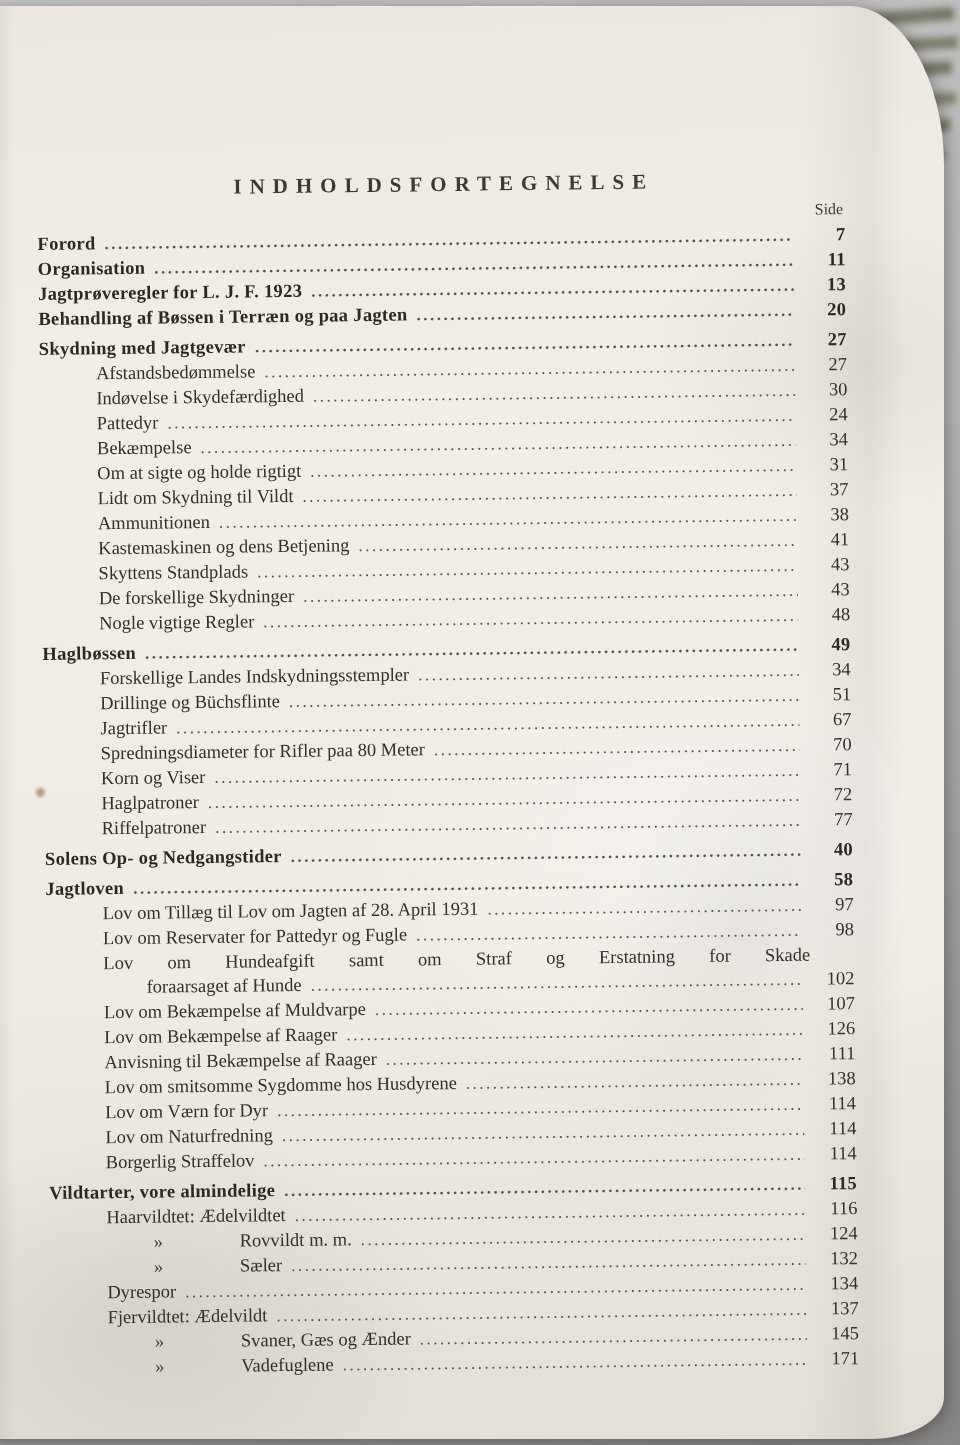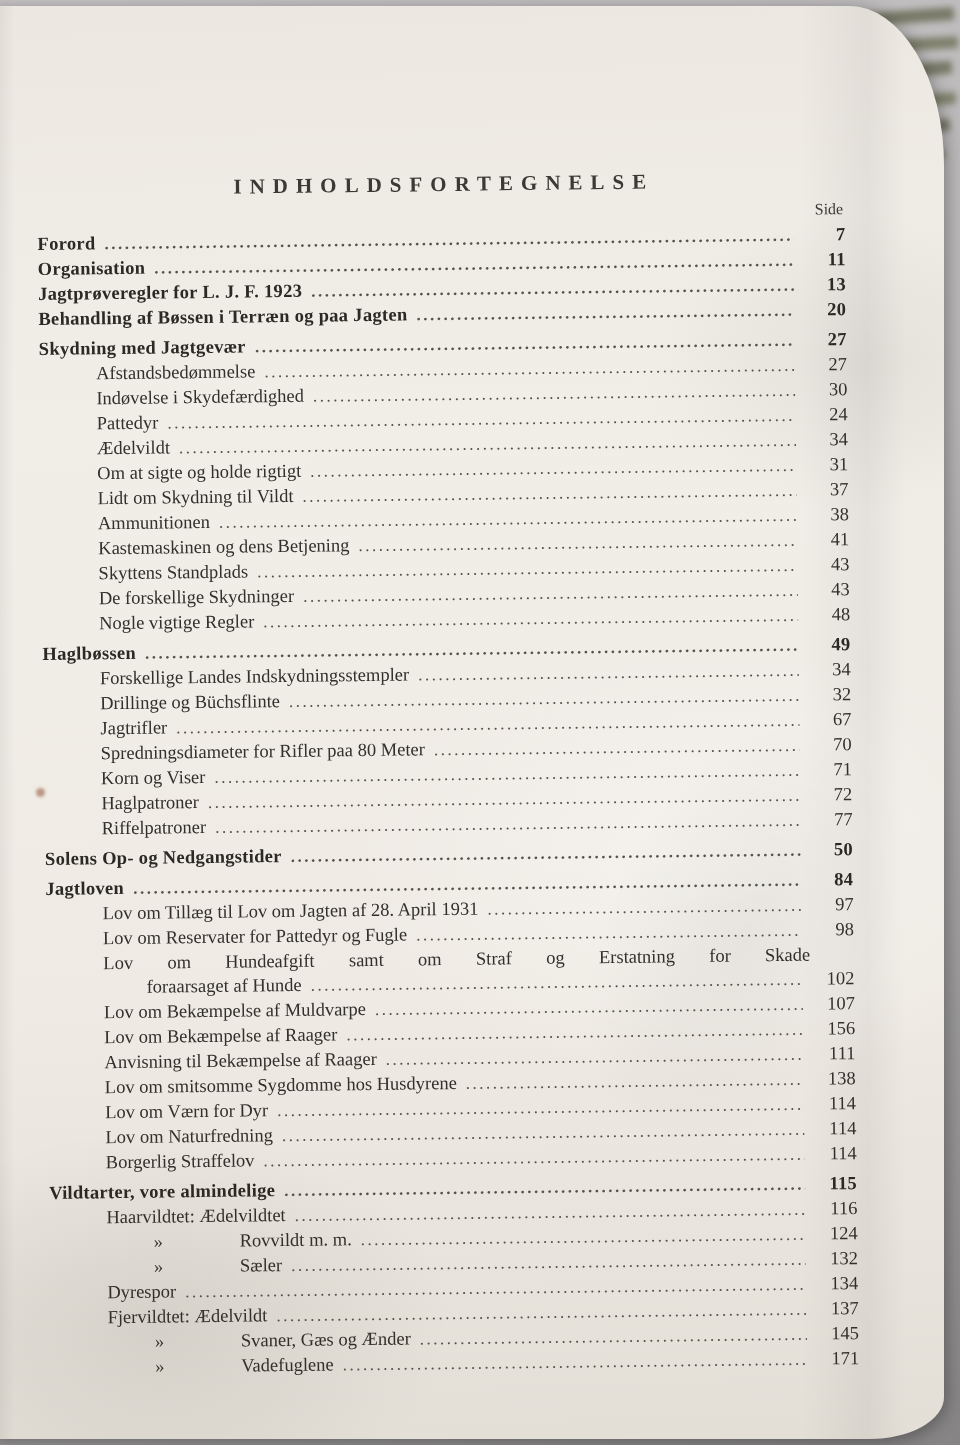--- a/index.html
+++ b/index.html
@@ -117,21 +117,21 @@
           <span class="label">Indøvelse i Skydefærdighed</span>
           <span class="leader"></span>
           <span class="pagenum">30</span>
         </div>
         <div class="toc-row level-1">
           <span class="label">Pattedyr</span>
           <span class="leader"></span>
           <span class="pagenum">24</span>
         </div>
         <div class="toc-row level-1">
-          <span class="label">Ædelvildt</span>
+          <span class="label">Bekæmpelse</span>
           <span class="leader"></span>
           <span class="pagenum">34</span>
         </div>
         <div class="toc-row level-1">
           <span class="label">Om at sigte og holde rigtigt</span>
           <span class="leader"></span>
           <span class="pagenum">31</span>
         </div>
         <div class="toc-row level-1">
           <span class="label">Lidt om Skydning til Vildt</span>
@@ -169,21 +169,21 @@
           <span class="pagenum">49</span>
         </div>
         <div class="toc-row level-1">
           <span class="label">Forskellige Landes Indskydningsstempler</span>
           <span class="leader"></span>
           <span class="pagenum">34</span>
         </div>
         <div class="toc-row level-1">
           <span class="label">Drillinge og Büchsflinte</span>
           <span class="leader"></span>
-          <span class="pagenum">32</span>
+          <span class="pagenum">51</span>
         </div>
         <div class="toc-row level-1">
           <span class="label">Jagtrifler</span>
           <span class="leader"></span>
           <span class="pagenum">67</span>
         </div>
         <div class="toc-row level-1">
           <span class="label">Spredningsdiameter for Rifler paa 80 Meter</span>
           <span class="leader"></span>
           <span class="pagenum">70</span>
@@ -199,26 +199,26 @@
           <span class="pagenum">72</span>
         </div>
         <div class="toc-row level-1">
           <span class="label">Riffelpatroner</span>
           <span class="leader"></span>
           <span class="pagenum">77</span>
         </div>
         <div class="toc-row level-0 bold gap">
           <span class="label">Solens Op- og Nedgangstider</span>
           <span class="leader"></span>
-          <span class="pagenum">50</span>
+          <span class="pagenum">40</span>
         </div>
         <div class="toc-row level-0 bold gap">
           <span class="label">Jagtloven</span>
           <span class="leader"></span>
-          <span class="pagenum">84</span>
+          <span class="pagenum">58</span>
         </div>
         <div class="toc-row level-1">
           <span class="label">Lov om Tillæg til Lov om Jagten af 28. April 1931</span>
           <span class="leader"></span>
           <span class="pagenum">97</span>
         </div>
         <div class="toc-row level-1">
           <span class="label">Lov om Reservater for Pattedyr og Fugle</span>
           <span class="leader"></span>
           <span class="pagenum">98</span>
@@ -233,21 +233,21 @@
           <span class="pagenum">102</span>
         </div>
         <div class="toc-row level-1">
           <span class="label">Lov om Bekæmpelse af Muldvarpe</span>
           <span class="leader"></span>
           <span class="pagenum">107</span>
         </div>
         <div class="toc-row level-1">
           <span class="label">Lov om Bekæmpelse af Raager</span>
           <span class="leader"></span>
-          <span class="pagenum">156</span>
+          <span class="pagenum">126</span>
         </div>
         <div class="toc-row level-1">
           <span class="label">Anvisning til Bekæmpelse af Raager</span>
           <span class="leader"></span>
           <span class="pagenum">111</span>
         </div>
         <div class="toc-row level-1">
           <span class="label">Lov om smitsomme Sygdomme hos Husdyrene</span>
           <span class="leader"></span>
           <span class="pagenum">138</span>

